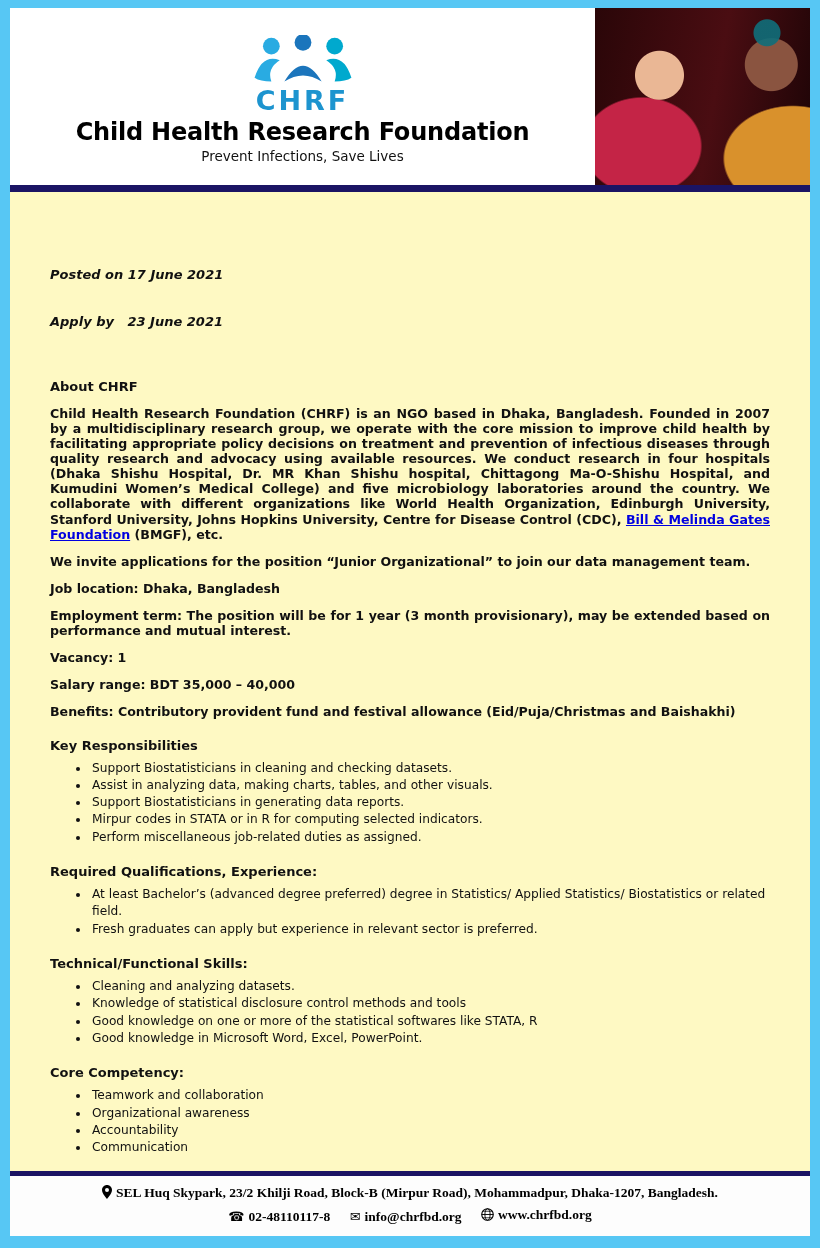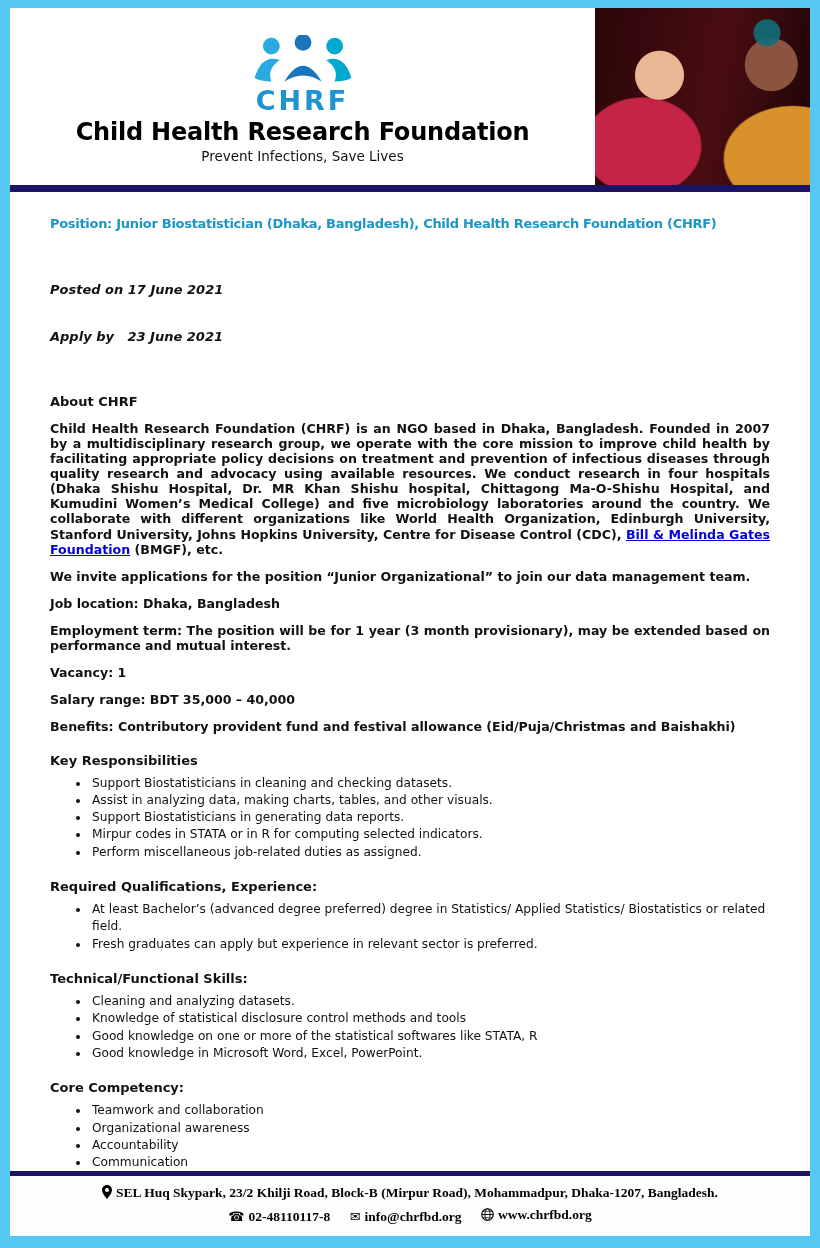--- a/index.html
+++ b/index.html
@@ -10,21 +10,21 @@
     font-family:"DejaVu Sans", "Liberation Sans", sans-serif;
     color:#111;
   }
   .page {
     width:820px; height:1248px;
     padding:8px 10px 12px 10px;
     background:#57c7f4;
   }
   .sheet {
     width:100%; height:100%;
-    background:#ffffff;
+    background:#fef9c3;
     display:flex; flex-direction:column;
     overflow:hidden;
   }
   
   .header { height:177px; display:flex; background:#fff; }
   .brand {
     flex:1; display:flex; flex-direction:column;
     align-items:center; justify-content:center;
     padding-top:6px;
   }
@@ -102,21 +102,20 @@
         <div class="logo-text">CHRF</div>
         <h1 class="org-name">Child Health Research Foundation</h1>
         <div class="tagline">Prevent Infections, Save Lives</div>
       </div>
       <div class="photo"></div>
     </header>
 
     <div class="navy-bar"></div>
 
     <main class="main">
-      <h2 class="position-title">Position: Junior Biostatistician (Dhaka, Bangladesh), Child Health Research Foundation (CHRF)</h2>
 
       <div class="meta">
         <div>Posted on 17 June 2021</div>
         <div>Apply by   23 June 2021</div>
       </div>
 
       <h3 class="sec-heading">About CHRF</h3>
       <p class="para"><span>Child Health Research Foundation (CHRF) is an NGO based in Dhaka, Bangladesh. Founded in 2007 by a multidisciplinary research group, we operate with the core mission to improve child health by facilitating appropriate policy decisions on treatment and prevention of infectious diseases through quality research and advocacy using available resources. We conduct research in four hospitals (Dhaka Shishu Hospital, Dr. MR Khan Shishu hospital, Chittagong Ma-O-Shishu Hospital, and Kumudini Women’s Medical College) and five microbiology laboratories around the country. We collaborate with different organizations like World Health Organization, Edinburgh University, Stanford University, Johns Hopkins University, Centre for Disease Control (CDC), </span><a class="link" href="#">Bill &amp; Melinda Gates Foundation</a><span> (BMGF), etc.</span></p>
 
       <p class="para">We invite applications for the position “Junior Organizational” to join our data management team.</p>

